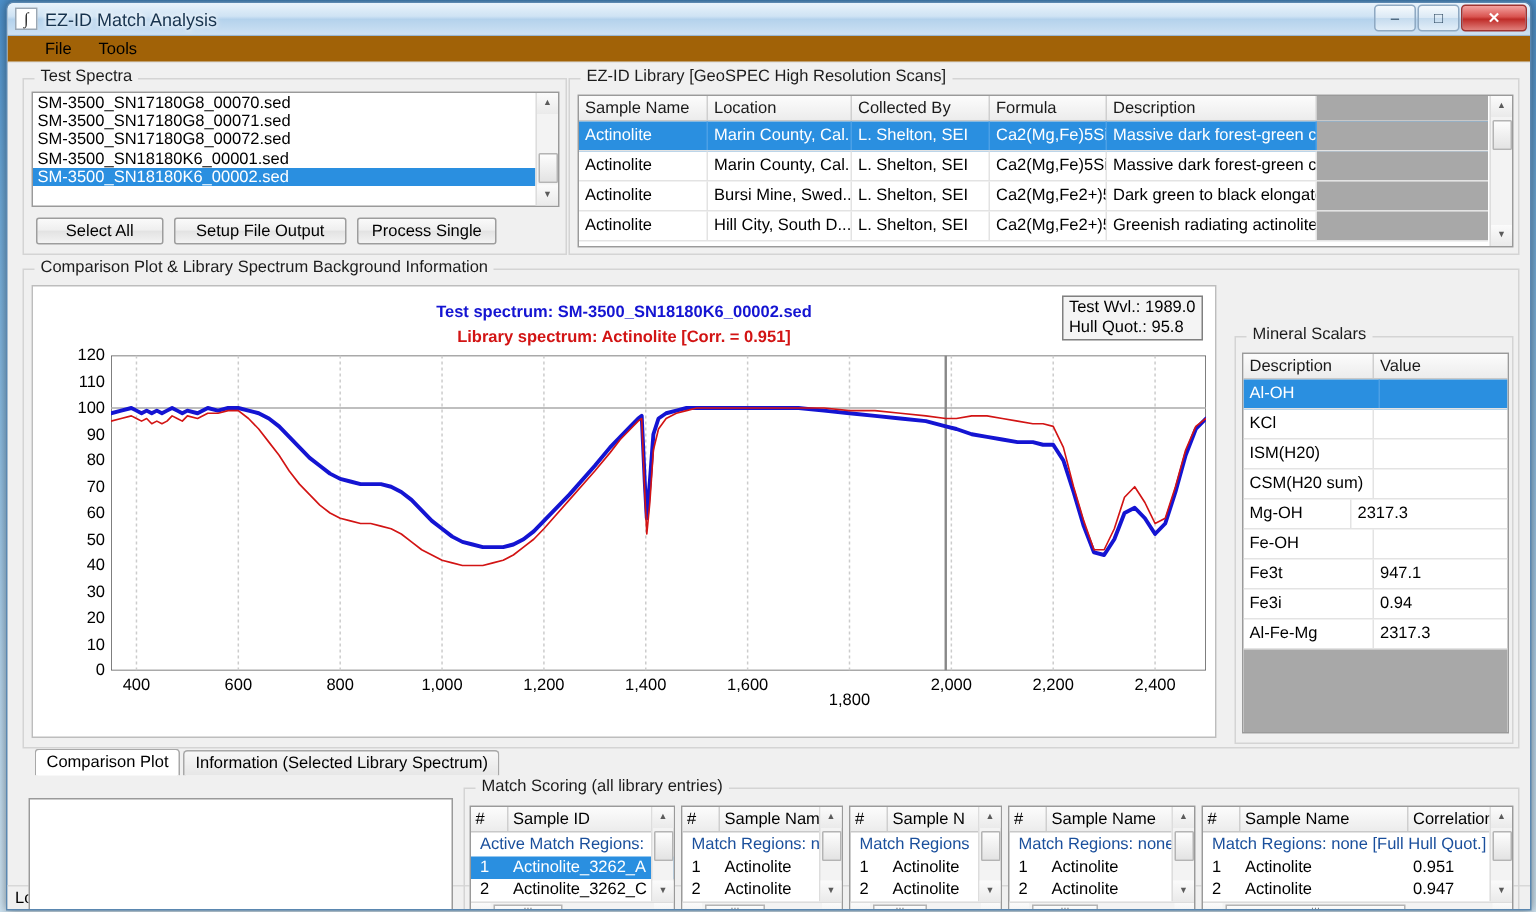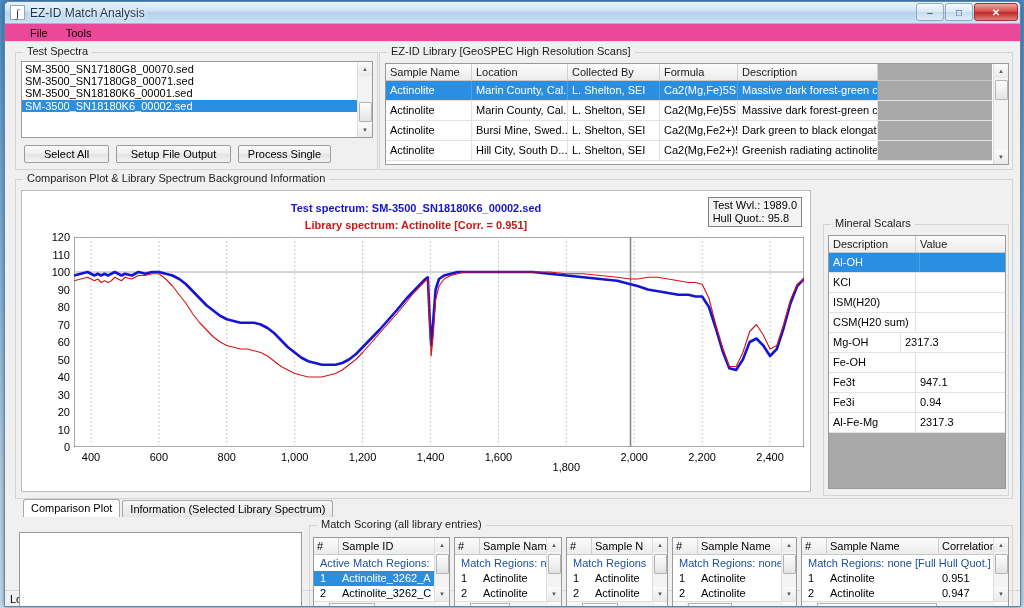--- a/index.html
+++ b/index.html
@@ -72,21 +72,21 @@
   }
   .winbtn.close {
     width: 44px;
     background: linear-gradient(180deg,#f3a3a0 0%,#d9534f 45%,#bf2c28 55%,#e07f7b 100%);
     border-color: #9e3330;
     color: #fff; font-weight: 700;
   }
   
   #menubar {
     height: 18px; flex: none;
-    background: #ec4899;
+    background: #a16207;
     display: flex; align-items: center;
     padding-left: 16px;
     border-bottom: 1px solid #e2e2e2;
   }
   .menuitem { padding: 1px 9px; font-size: 11px; color: #000; }
   
   #client { flex: 1; position: relative; padding: 2px 6px 0 6px; }
   
   .group { position: absolute; border: 1px solid #d4d4d4; background: transparent; }
   .group > .glabel {
@@ -207,20 +207,21 @@
 
   <div id="client">
 
     <div class="group" style="left:10px; top:10px; width:363px; height:118px;">
       <div class="glabel">Test Spectra</div>
 
       <div class="listbox" style="position:absolute; left:5px; top:8px; width:352px; height:77px;">
         <div style="position:absolute; left:0; top:0; right:15px; padding-top:1px;">
           <div class="listrow">SM-3500_SN17180G8_00070.sed</div>
           <div class="listrow">SM-3500_SN17180G8_00071.sed</div>
+          <div class="listrow">SM-3500_SN17180G8_00072.sed</div>
           <div class="listrow">SM-3500_SN18180K6_00001.sed</div>
           <div class="listrow sel">SM-3500_SN18180K6_00002.sed</div>
         </div>
         <div class="vsb">
           <div class="sbbtn">▲</div>
           <div class="sbtrack">
             <div class="sbthumb" style="top:26px;"></div>
           </div>
           <div class="sbbtn">▼</div>
         </div>

